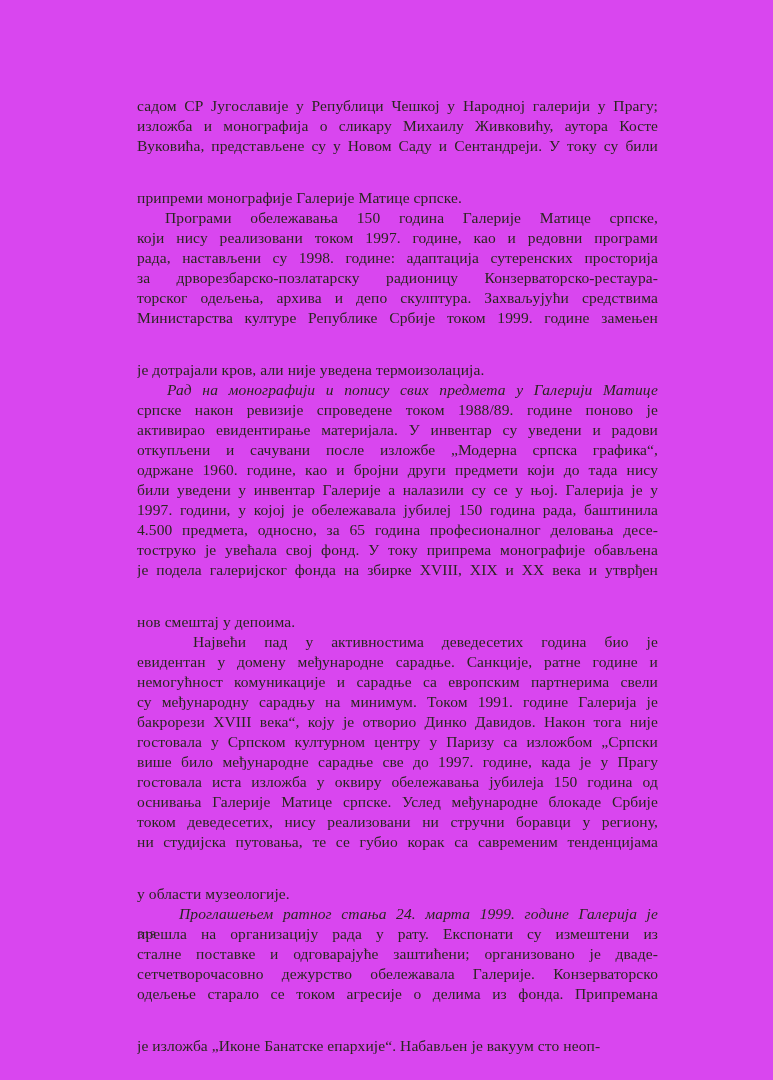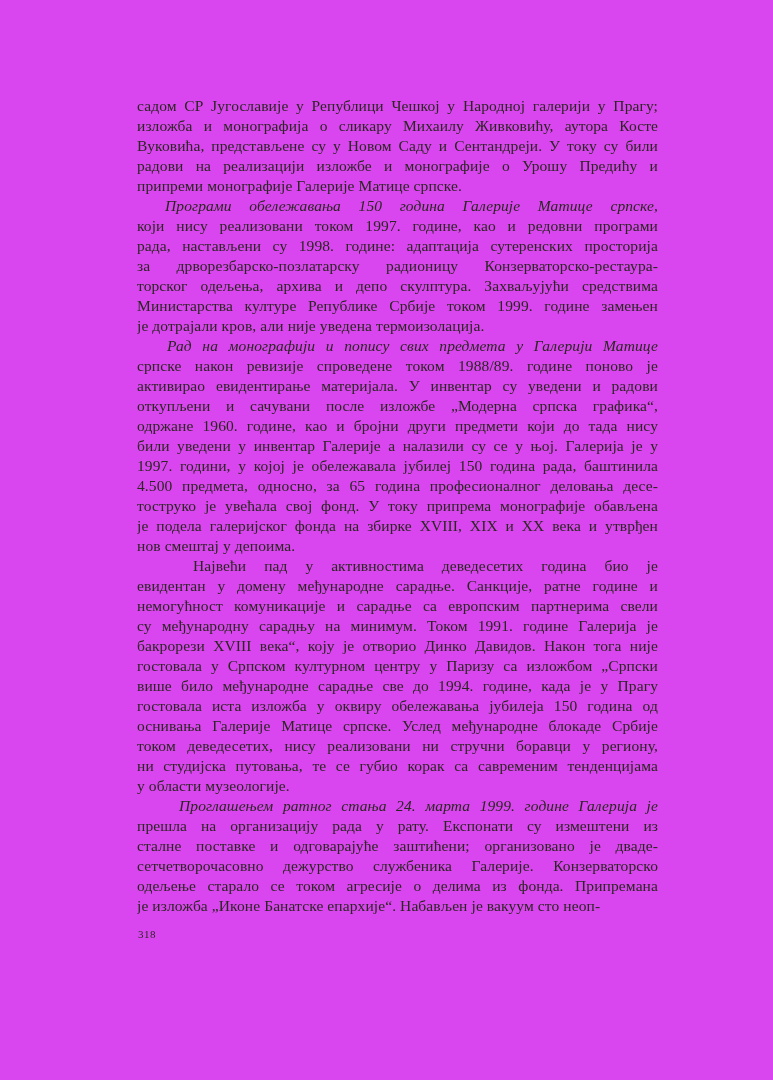--- a/index.html
+++ b/index.html
@@ -31,24 +31,25 @@
     line-height: 20px;
     font-size: 15.5px;
     letter-spacing: 0.1px;
     text-align: justify;
     text-align-last: justify;
     overflow: hidden;
     white-space: normal;
   }
   .line.last-line {
     text-align-last: left;
+    margin-top: 32px;
   }
   
   .paragraph:nth-of-type(1) .line:first-child { text-indent: 0; }
-  .paragraph:nth-of-type(2) .line:first-child { text-indent: 28px; font-style: italic; }
+  .paragraph:nth-of-type(2) .line:first-child { text-indent: 28px; }
   .paragraph:nth-of-type(3) .line:first-child { text-indent: 30px; font-style: italic; }
   .paragraph:nth-of-type(4) .line:first-child { text-indent: 56px; }
   .paragraph:nth-of-type(5) .line:first-child { text-indent: 42px; font-style: italic; }
   .page-number {
     position: absolute;
     left: 138px;
     top: 925px;
     font-size: 11px;
     line-height: 18px;
     letter-spacing: 0.5px;
@@ -57,21 +58,20 @@
 </style>
 </head>
 <body>
 
 <div class="page">
   <div class="text-block" id="text-block">
       <div class="paragraph">
         <div class="line">садом СР Југославије у Републици Чешкој у Народној галерији у Прагу;</div>
         <div class="line">изложба и монографија о сликару Михаилу Живковићу, аутора Косте</div>
         <div class="line">Вуковића, представљене су у Новом Саду и Сентандреји. У току су били</div>
-        <div class="line">радови на реализацији изложбе и монографије о Урошу Предићу и</div>
         <div class="line last-line">припреми монографије Галерије Матице српске.</div>
       </div>
       <div class="paragraph">
         <div class="line">Програми обележавања 150 година Галерије Матице српске,</div>
         <div class="line">који нису реализовани током 1997. године, као и редовни програми</div>
         <div class="line">рада, настављени су 1998. године: адаптација сутеренских просторија</div>
         <div class="line">за дрворезбарско-позлатарску радионицу Конзерваторско-рестаура-</div>
         <div class="line">торског одељења, архива и депо скулптура. Захваљујући средствима</div>
         <div class="line">Министарства културе Републике Србије током 1999. године замењен</div>
         <div class="line last-line">је дотрајали кров, али није уведена термоизолација.</div>
@@ -89,30 +89,30 @@
         <div class="line">је подела галеријског фонда на збирке XVIII, XIX и XX века и утврђен</div>
         <div class="line last-line">нов смештај у депоима.</div>
       </div>
       <div class="paragraph">
         <div class="line">Највећи пад у активностима деведесетих година био је</div>
         <div class="line">евидентан у домену међународне сарадње. Санкције, ратне године и</div>
         <div class="line">немогућност комуникације и сарадње са европским партнерима свели</div>
         <div class="line">су међународну сарадњу на минимум. Током 1991. године Галерија је</div>
         <div class="line">бакрорези XVIII века“, коју је отворио Динко Давидов. Након тога није</div>
         <div class="line">гостовала у Српском културном центру у Паризу са изложбом „Српски</div>
-        <div class="line">више било међународне сарадње све до 1994. године, када је у Прагу</div>
+        <div class="line">више било међународне сарадње све до 1997. године, када је у Прагу</div>
         <div class="line">гостовала иста изложба у оквиру обележавања јубилеја 150 година од</div>
         <div class="line">оснивања Галерије Матице српске. Услед међународне блокаде Србије</div>
         <div class="line">током деведесетих, нису реализовани ни стручни боравци у региону,</div>
         <div class="line">ни студијска путовања, те се губио корак са савременим тенденцијама</div>
         <div class="line last-line">у области музеологије.</div>
       </div>
       <div class="paragraph">
         <div class="line">Проглашењем ратног стања 24. марта 1999. године Галерија је</div>
         <div class="line">прешла на организацију рада у рату. Експонати су измештени из</div>
         <div class="line">сталне поставке и одговарајуће заштићени; организовано је дваде-</div>
-        <div class="line">сетчетворочасовно дежурство службеника Галерије. Конзерваторско</div>
+        <div class="line">сетчетворочасовно дежурство обележавала Галерије. Конзерваторско</div>
         <div class="line">одељење старало се током агресије о делима из фонда. Припремана</div>
         <div class="line last-line">је изложба „Иконе Банатске епархије“. Набављен је вакуум сто неоп-</div>
       </div>
     </div>
   <div class="page-number">318</div>
 </div>
 
 </body></html>

